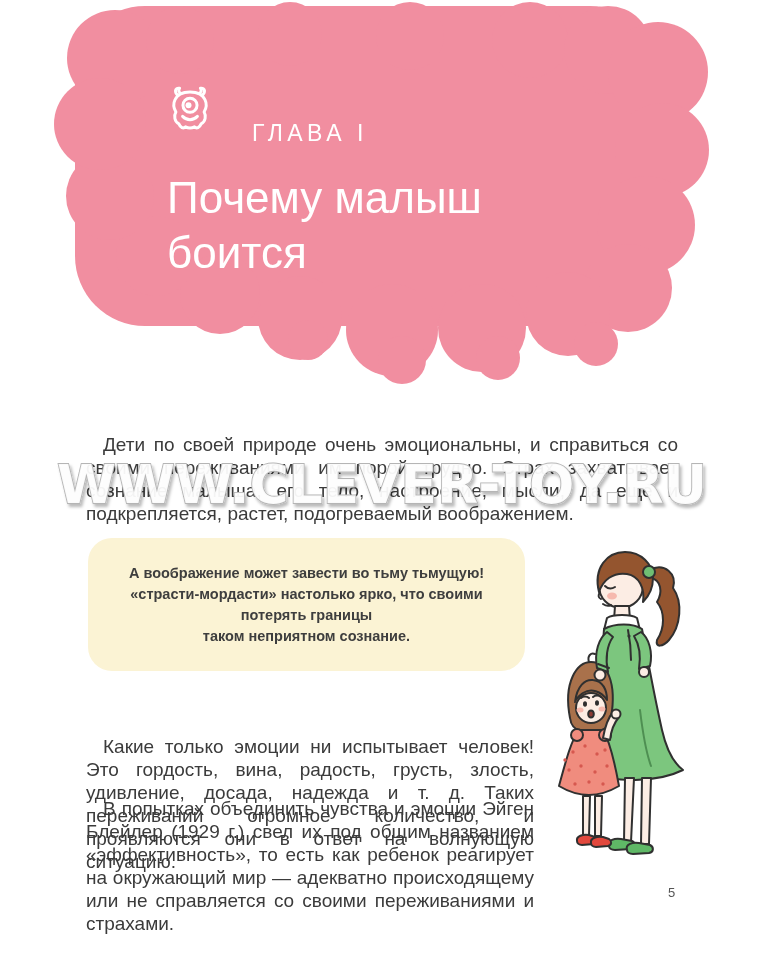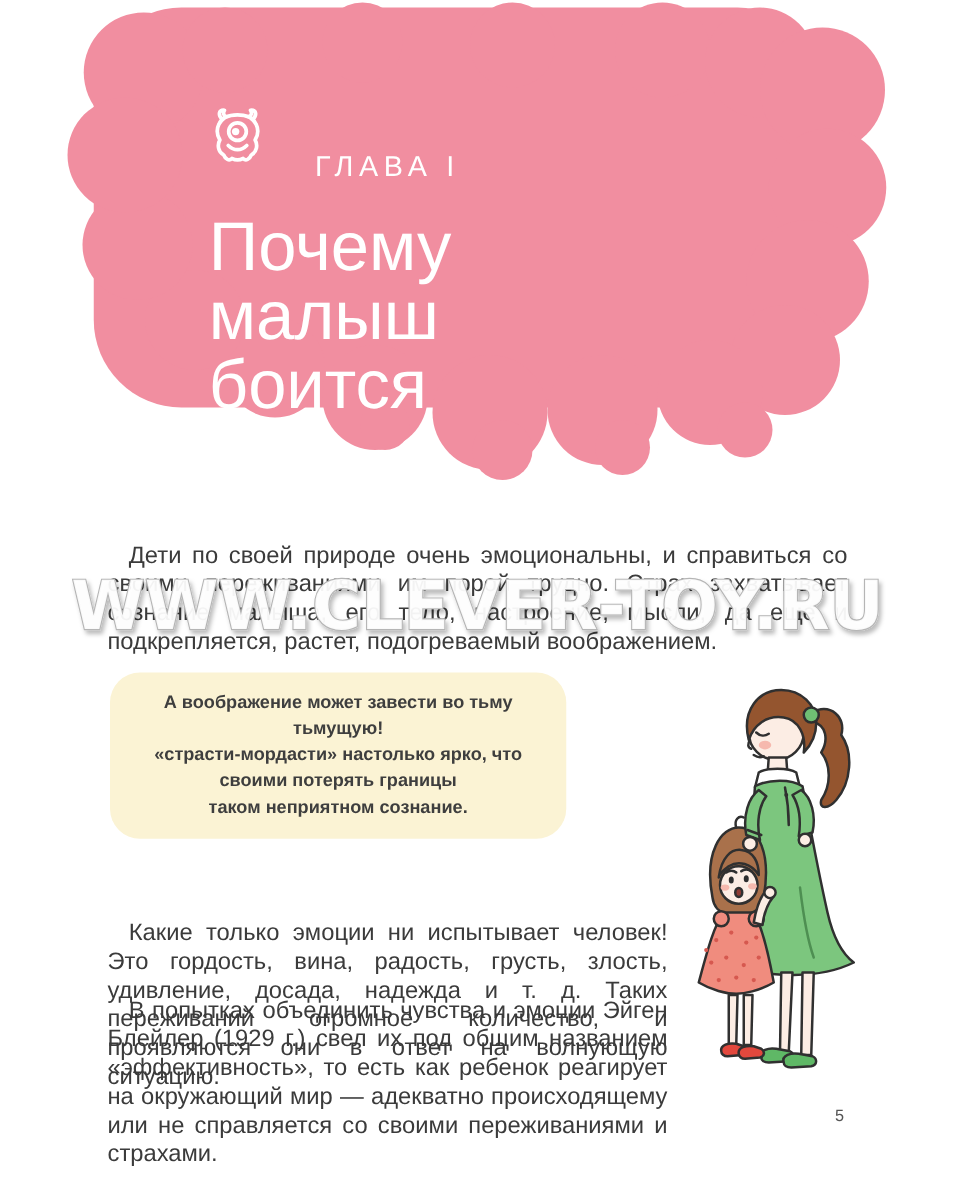--- a/index.html
+++ b/index.html
@@ -8,32 +8,32 @@
     font-family:"Liberation Sans",sans-serif;overflow:hidden;
   }
   .blob-svg{position:absolute;left:30px;top:0;width:690px;height:400px;}
   .monster-svg{position:absolute;left:167px;top:82px;width:46px;height:54px;}
   .eyebrow{
     position:absolute;left:252px;top:100px;color:#ffffff;
     font-size:23px;letter-spacing:4.5px;font-weight:400;margin-top:20px;
   }
   .title{
     position:absolute;left:167px;top:170px;width:360px;margin:0;
-    color:#ffffff;font-size:55px;line-height:55px;font-weight:300;
+    color:#ffffff;font-size:44px;line-height:55px;font-weight:300;
   }
   .para{
     position:absolute;margin:0;color:#3b3b3b;font-size:19px;line-height:23px;
     text-align:justify;text-indent:17px;
   }
   .p1{left:86px;top:433px;width:592px;}
   .p2{left:86px;top:703px;width:448px;margin-top:32px;}
   .p3{left:86px;top:797px;width:448px;}
   .watermark-svg{position:absolute;left:48px;top:448px;width:668px;height:76px;pointer-events:none;}
   .callout{
-    position:absolute;left:88px;top:538px;width:365px;height:133px;
+    position:absolute;left:88px;top:538px;width:437px;height:133px;
     background:#fbf3d4;border-radius:24px;box-sizing:border-box;
     display:flex;flex-direction:column;justify-content:center;
     text-align:center;color:#3e3e3e;font-size:14.5px;line-height:21px;font-weight:bold;
     padding:10px 8px;
   }
   .illu-svg{position:absolute;left:545px;top:540px;width:200px;height:340px;}
   .pagenum{position:absolute;left:668px;top:885px;font-size:13px;color:#555555;}
 </style>
 </head>
 <body>

